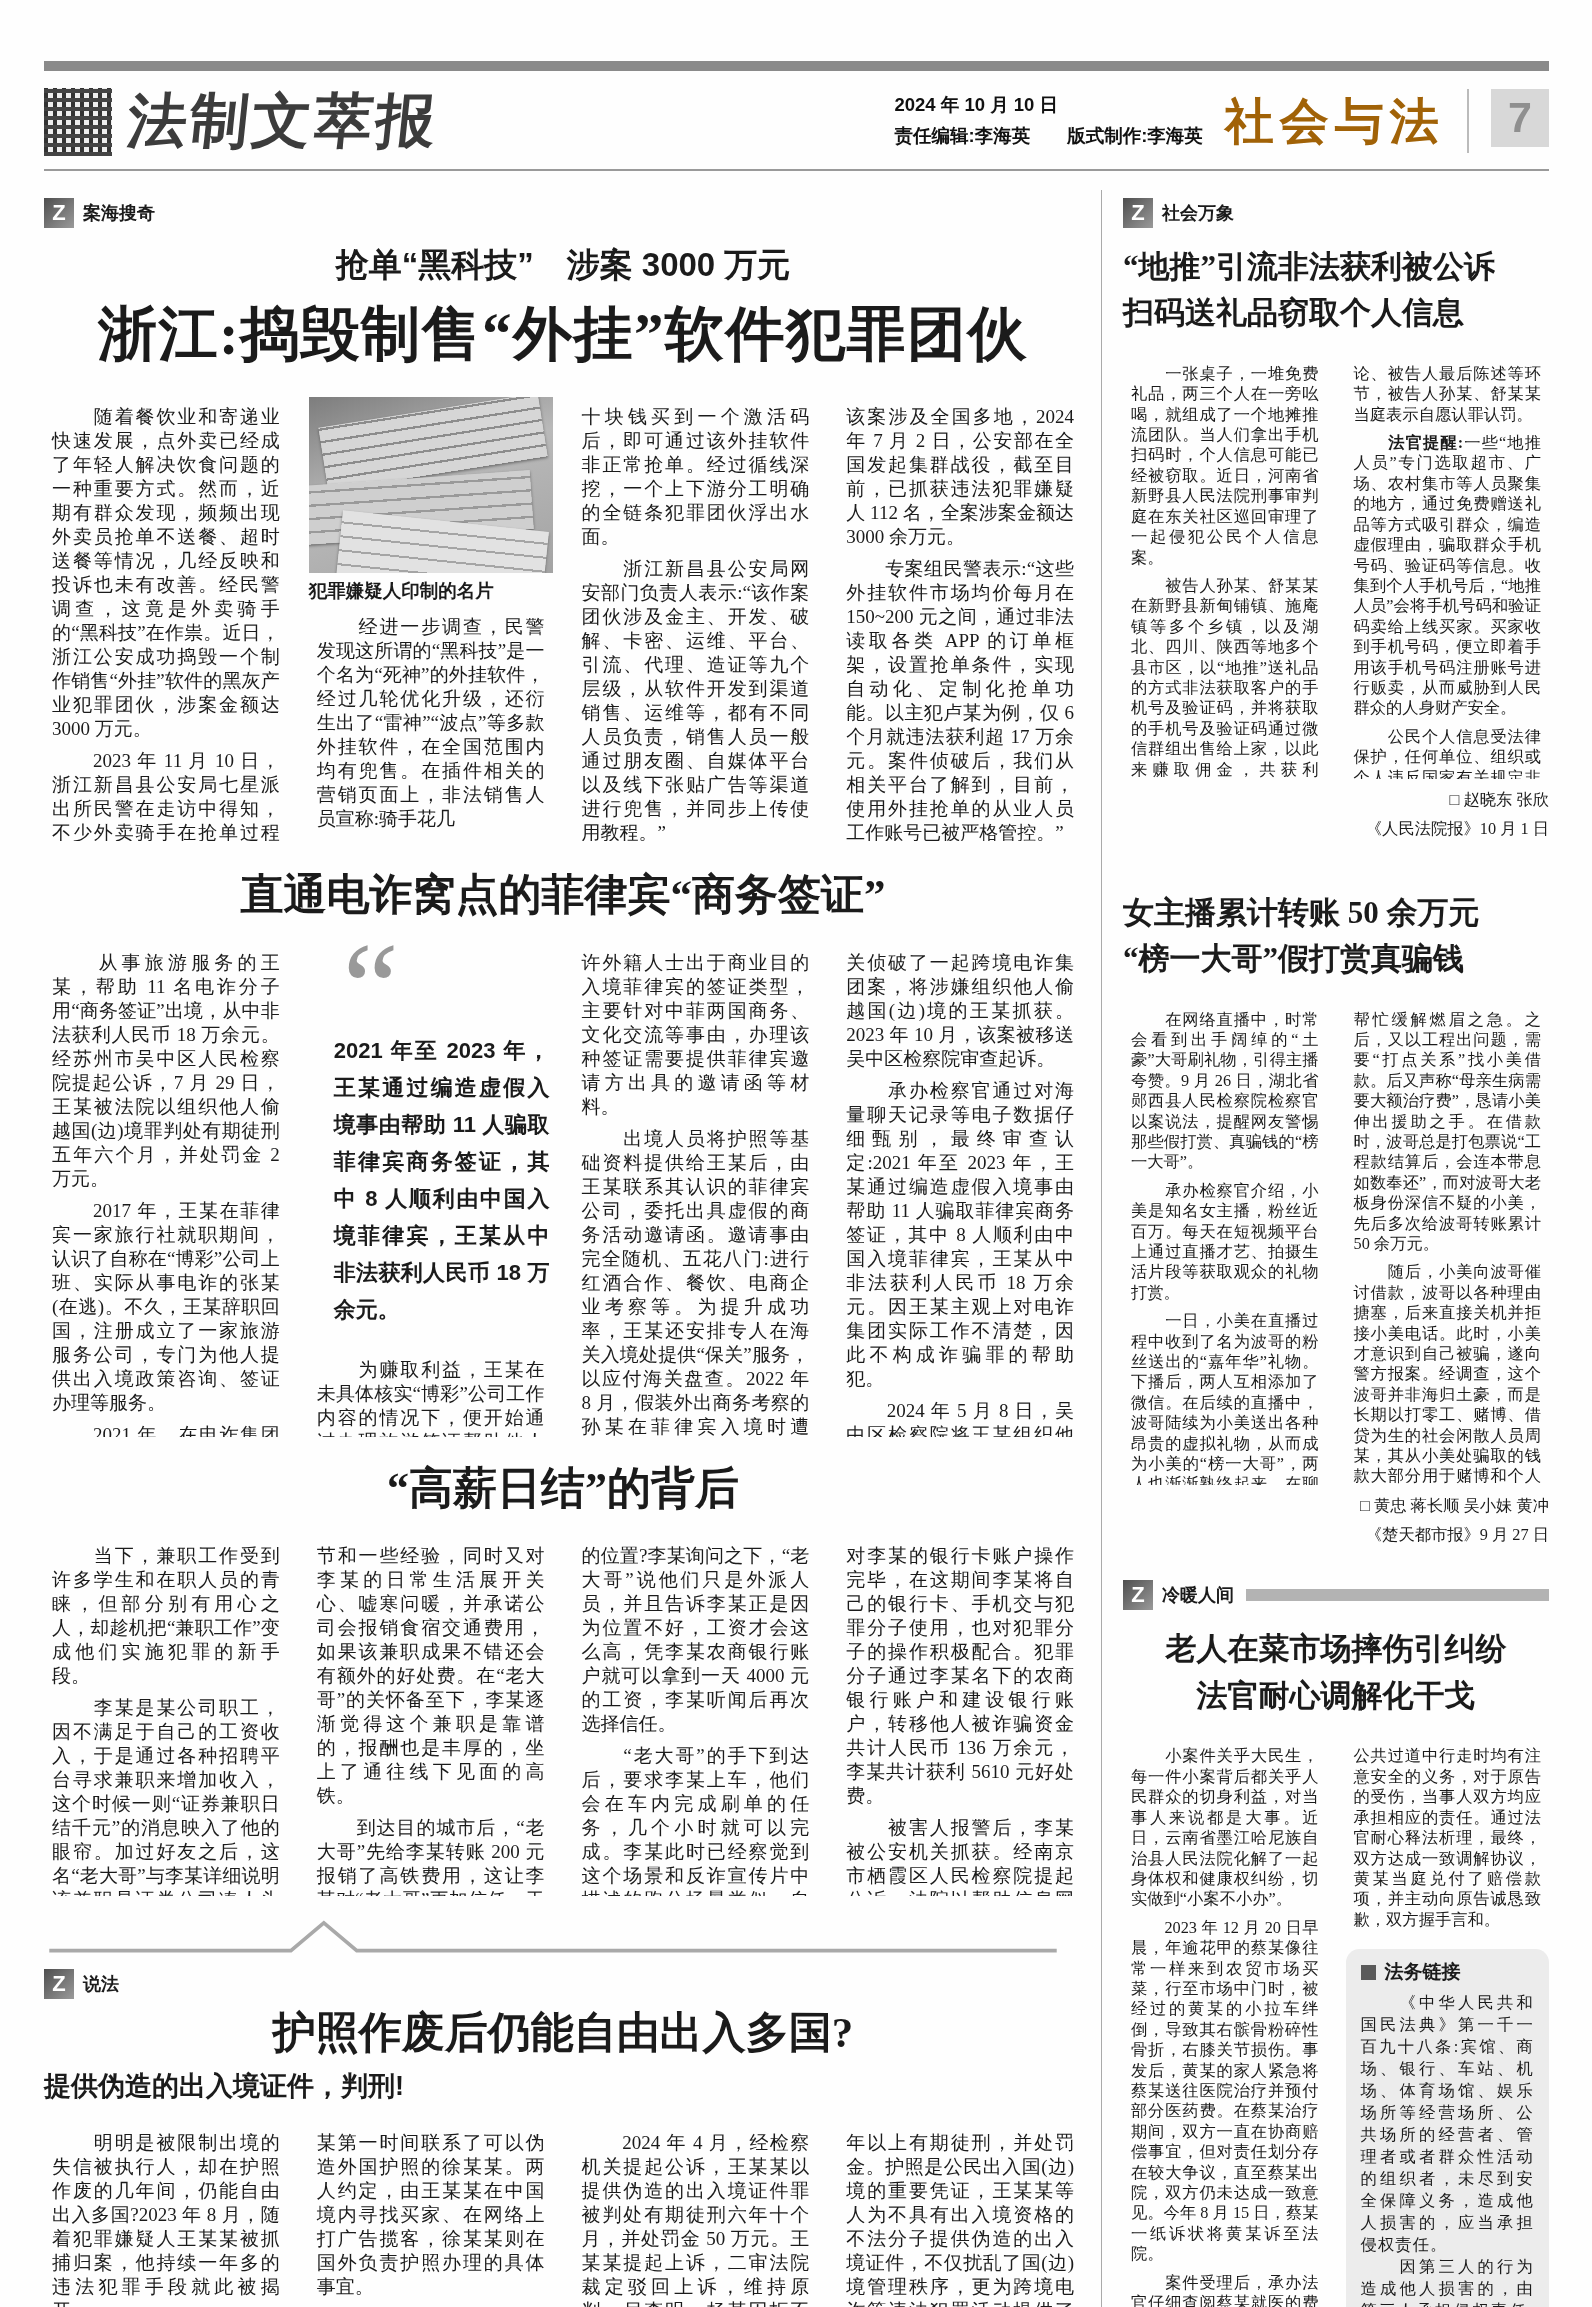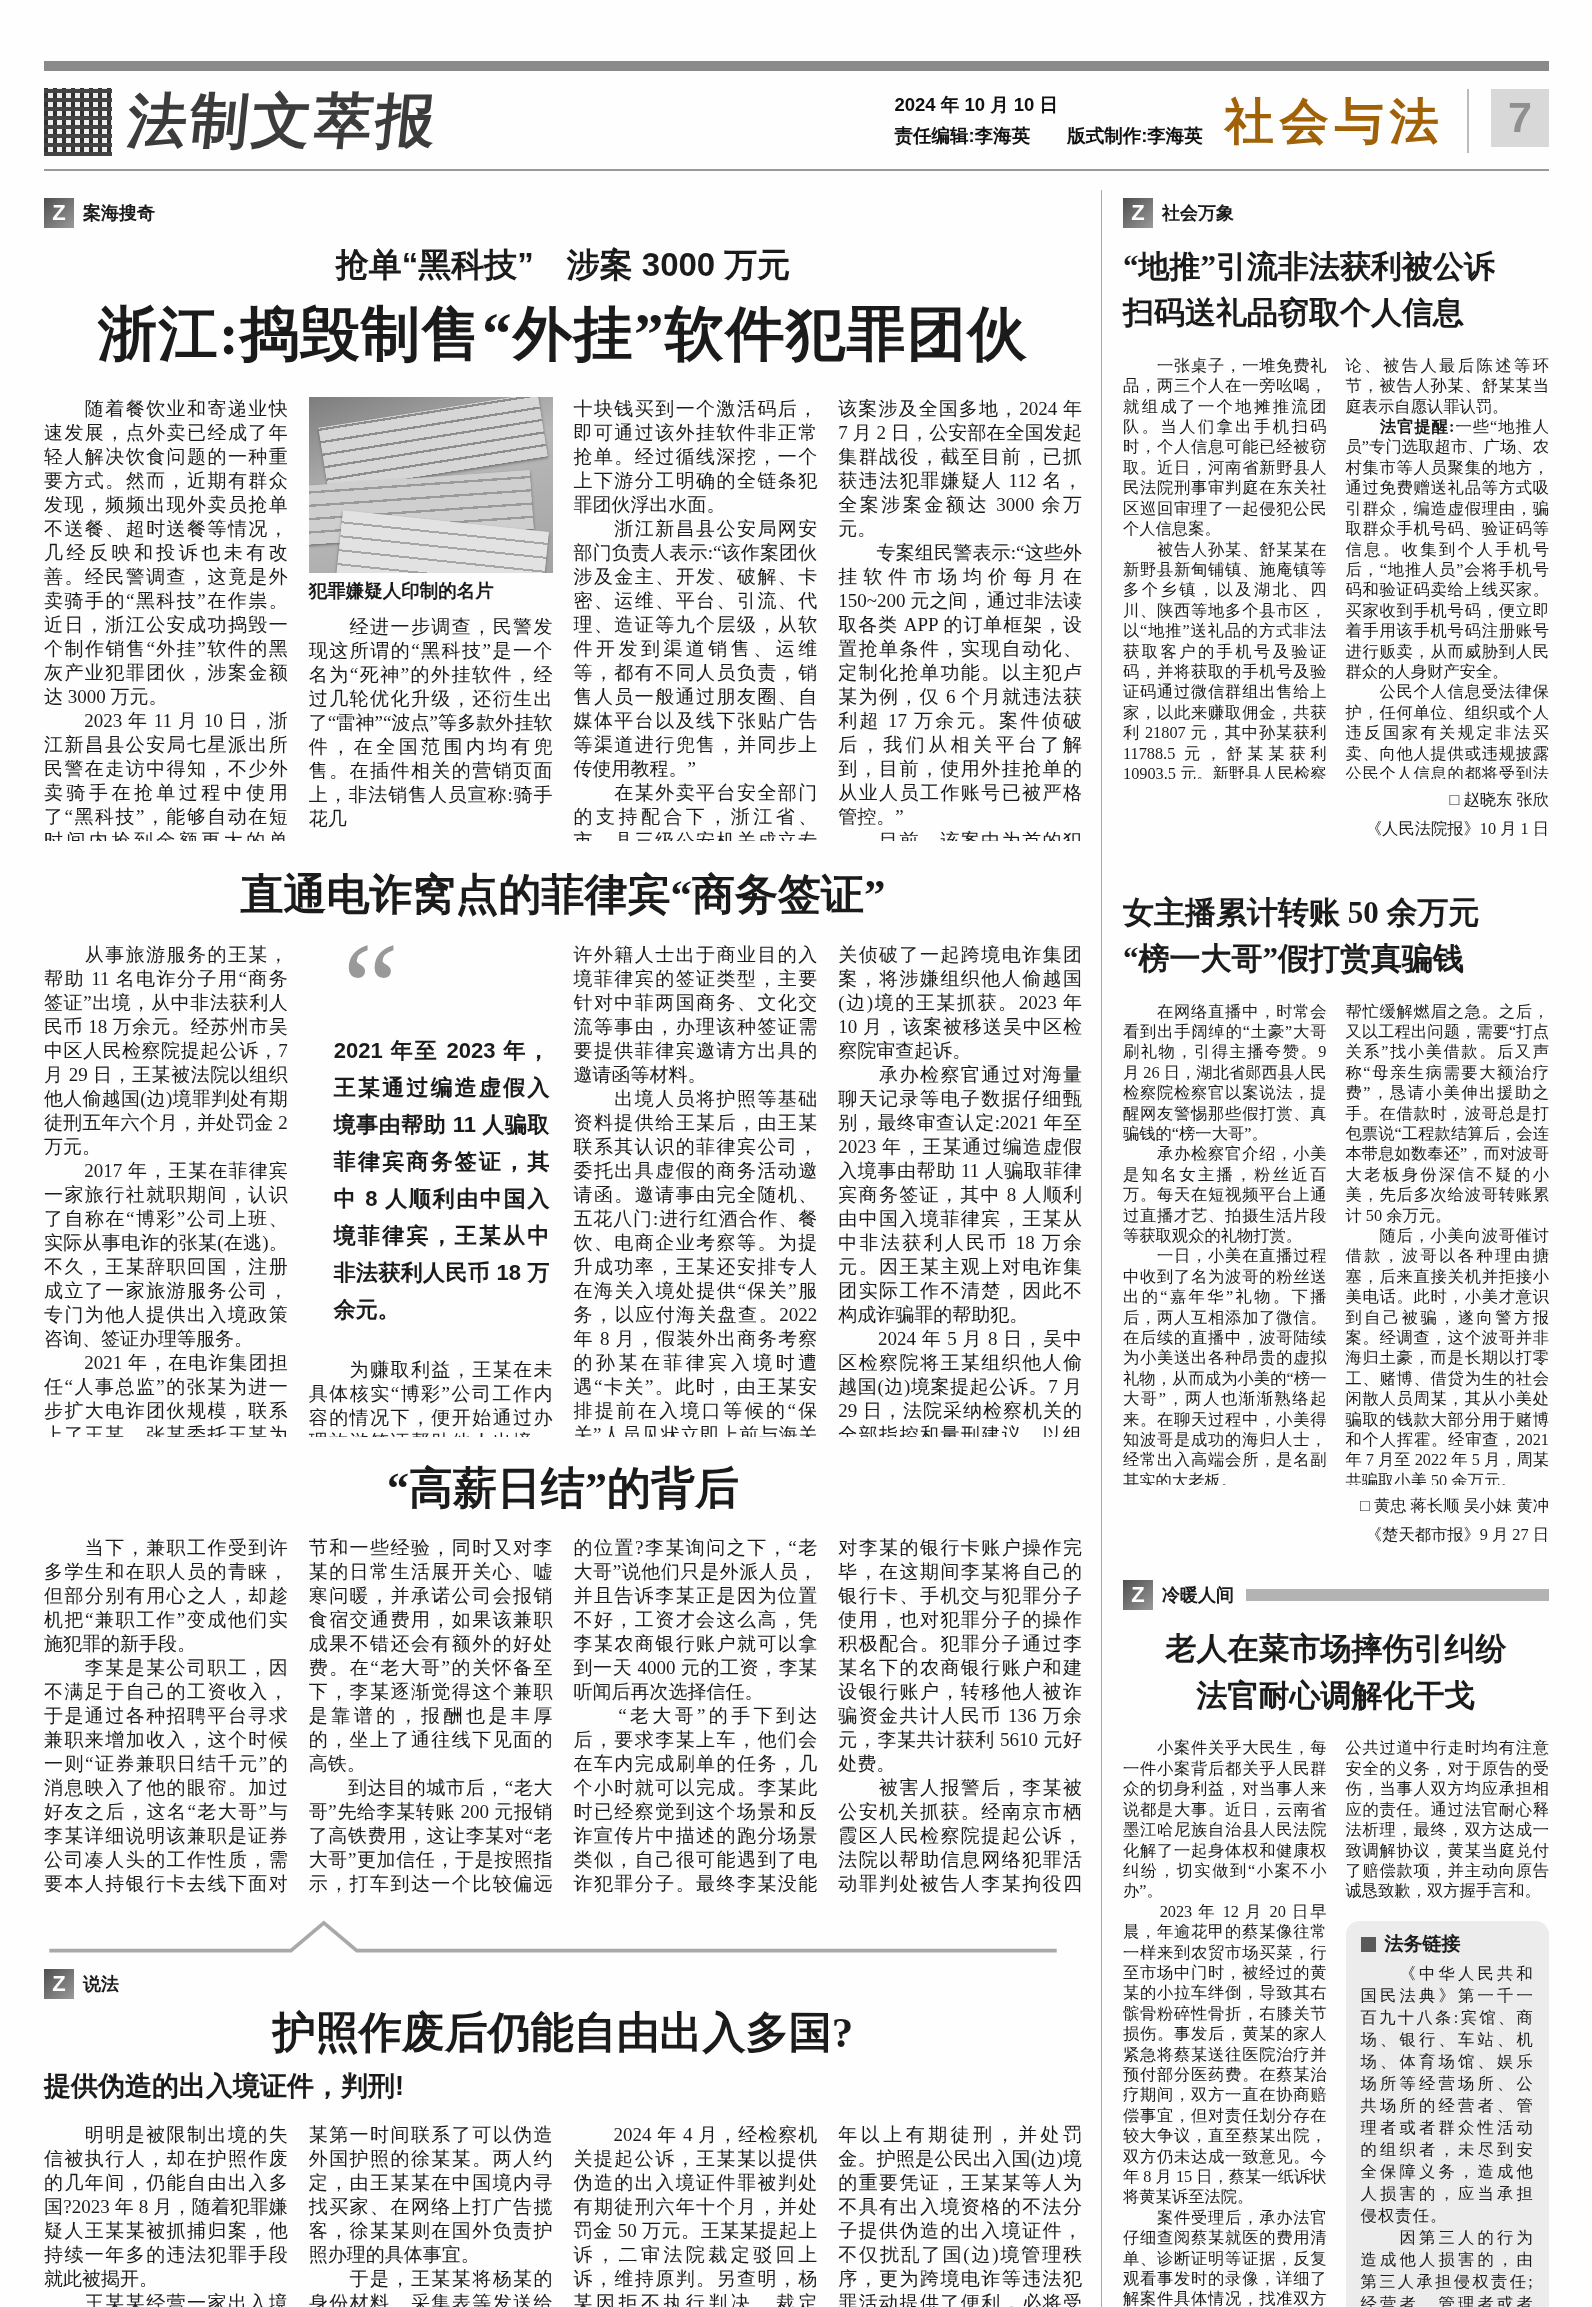--- a/index.html
+++ b/index.html
@@ -28,21 +28,21 @@
   
   .tag{display:flex;align-items:center;margin:7.4px 0 3px 0;}
   .zicon{width:30px;height:30px;background:linear-gradient(135deg,#4e4e4e,#9a9a9a);color:#fff;
          font-weight:900;font-size:22px;display:flex;align-items:center;justify-content:center;
          font-family:"Liberation Sans",sans-serif;margin-right:9px;flex:none;}
   .taglabel{font-size:18px;font-weight:bold;font-family:Liberation Serif, serif;}
   .tagbar{flex:1;height:12px;background:#b3b3b3;margin-left:12px;}
   
   .cols4{display:flex;gap:21px;overflow:hidden;}
   .cols4 .col{flex:1;font-size:19px;line-height:24px;text-align:justify;}
-  .col p{margin:0;}
+  .col p{margin:8px;}
   .kicker{text-align:center;font-size:33px;font-weight:bold;font-family:"Liberation Sans",sans-serif;margin:15px 0 3px 0;}
   .headline1{text-align:center;font-size:59px;font-weight:900;letter-spacing:1.5px;margin:7.4px 0 22px 0;}
   .headline2{text-align:center;font-size:43px;font-weight:900;margin:25px 0 19px 0;}
   .headline3{text-align:center;font-size:44px;font-weight:900;margin:22px 0 18px 0;}
   .photo{position:relative;height:176px;background:linear-gradient(160deg,#7d7d7d,#b9b9b9 45%,#a3a3a3);overflow:hidden;}
   .photo .card{position:absolute;background:#d9d9d9;box-shadow:0 1.5px 3px rgba(0,0,0,.4);}
   .photo .c1{width:222px;height:64px;left:13.3px;top:13.3px;transform:rotate(-9deg);
              background:repeating-linear-gradient(0deg,#d6d6d6 0 10.4px,#8c8c8c 10.4px 12.6px);}
   .photo .c2{width:229px;height:59px;left:-6px;top:81px;transform:rotate(-4deg);
              background:repeating-linear-gradient(0deg,#cfcfcf 0 11px,#9a9a9a 11px 13.3px);}

